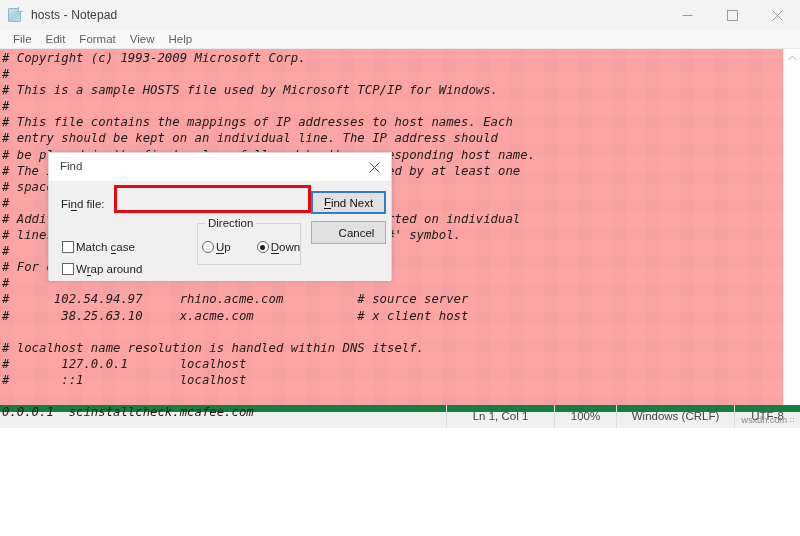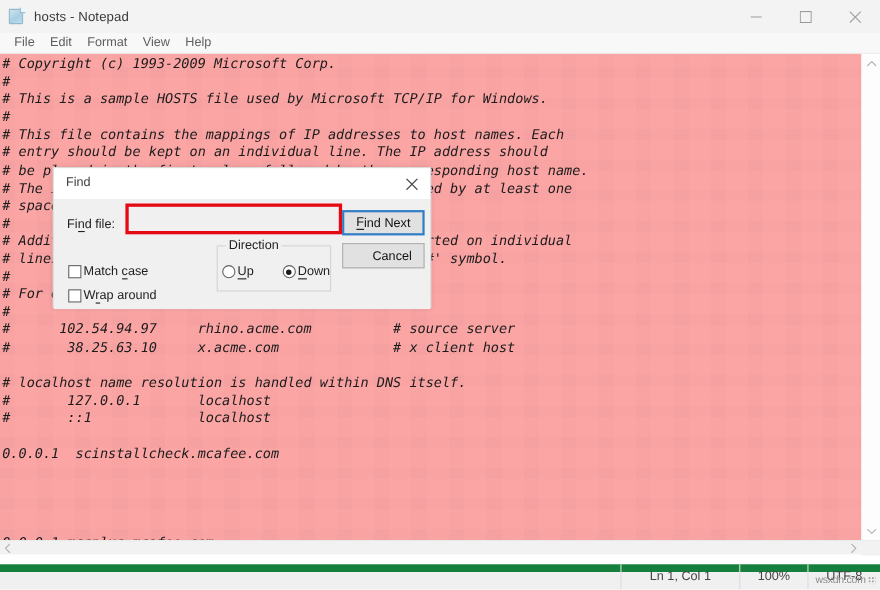--- a/index.html
+++ b/index.html
@@ -6,21 +6,21 @@
   html, body {
     margin: 0; padding: 0;
     width: 800px; height: 536px;
     overflow: hidden;
     background: #ffffff;
     font-family: "Liberation Sans", sans-serif;
   }
 
   #app {
     position: relative;
-    width: 800px; height: 536px;
+    width: 800px; height: 428px;
     background: #ffffff;
     overflow: hidden;
   }
 
   
   .titlebar {
     position: absolute; left: 0; top: 0;
     width: 800px; height: 30px;
     background: #f3f3f3;
     display: flex; align-items: center;
@@ -405,20 +405,21 @@
           </svg>
       </div>
       <div class="corner"></div>
     </div>
   </div>
 
   <div class="statusbar">
     <div class="status-spacer"></div>
     <div class="status-cell sc-ln">Ln 1, Col 1</div>
     <div class="status-cell sc-zoom">100%</div>
+    <div class="status-cell sc-eol">Windows (CRLF)</div>
     <div class="status-cell sc-enc">UTF-8</div>
     <div class="watermark"><span>wsxdn.com</span><span class="dots"></span></div>
   </div>
 
   <div class="dialog">
     <div class="dlg-title">
       <div class="dlg-title-text">Find</div>
       <div class="dlg-close">
         <svg width="11" height="11" viewBox="0 0 11 11">
             <line x1="0.5" y1="0.5" x2="10.5" y2="10.5" stroke="#4a4a4a" stroke-width="1"></line>

